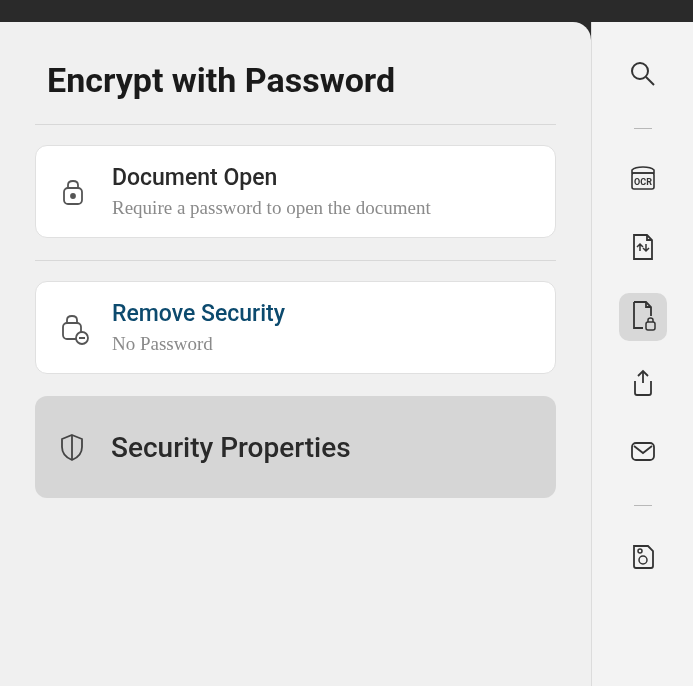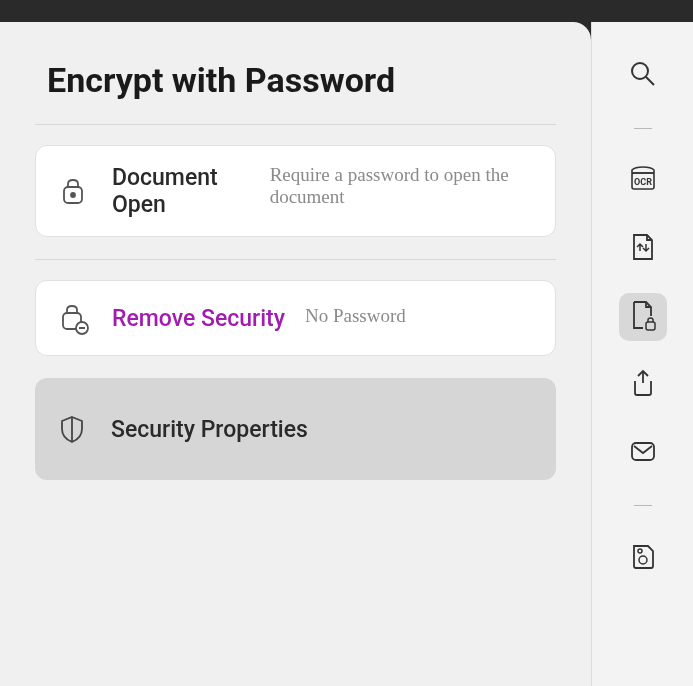--- a/index.html
+++ b/index.html
@@ -48,34 +48,34 @@
       margin-bottom: 22px;
       display: flex;
       align-items: center;
       gap: 20px;
       cursor: pointer;
     }
     .option-card.disabled {
       cursor: default;
     }
     .option-card.disabled .card-title {
-      color: #a21caf;
+      color: #0c4a6e;
     }
     .option-icon {
       width: 38px;
       height: 38px;
       display: flex;
       align-items: center;
       justify-content: center;
       flex-shrink: 0;
     }
     .card-text {
       display: flex;
-      flex-direction: row;
-      gap: 20px;
+      flex-direction: column;
+      gap: 6px;
     }
     .card-title {
       font-size: 23px;
       font-weight: 500;
       color: #2a2a2a;
     }
     .card-subtitle {
       font-size: 19px;
       color: #8a8a8a;
       font-family: Liberation Serif, serif;
@@ -83,21 +83,21 @@
     .properties-card {
       background: #d6d6d6;
       border-radius: 12px;
       padding: 32px 20px 32px 18px;
       display: flex;
       align-items: center;
       gap: 20px;
       cursor: pointer;
     }
     .properties-title {
-      font-size: 23px;
+      font-size: 28px;
       font-weight: 500;
       color: #2a2a2a;
     }
     .sidebar {
       width: 102px;
       background: #f3f3f3;
       border-left: 1px solid #dcdcdc;
       display: flex;
       flex-direction: column;
       align-items: center;

